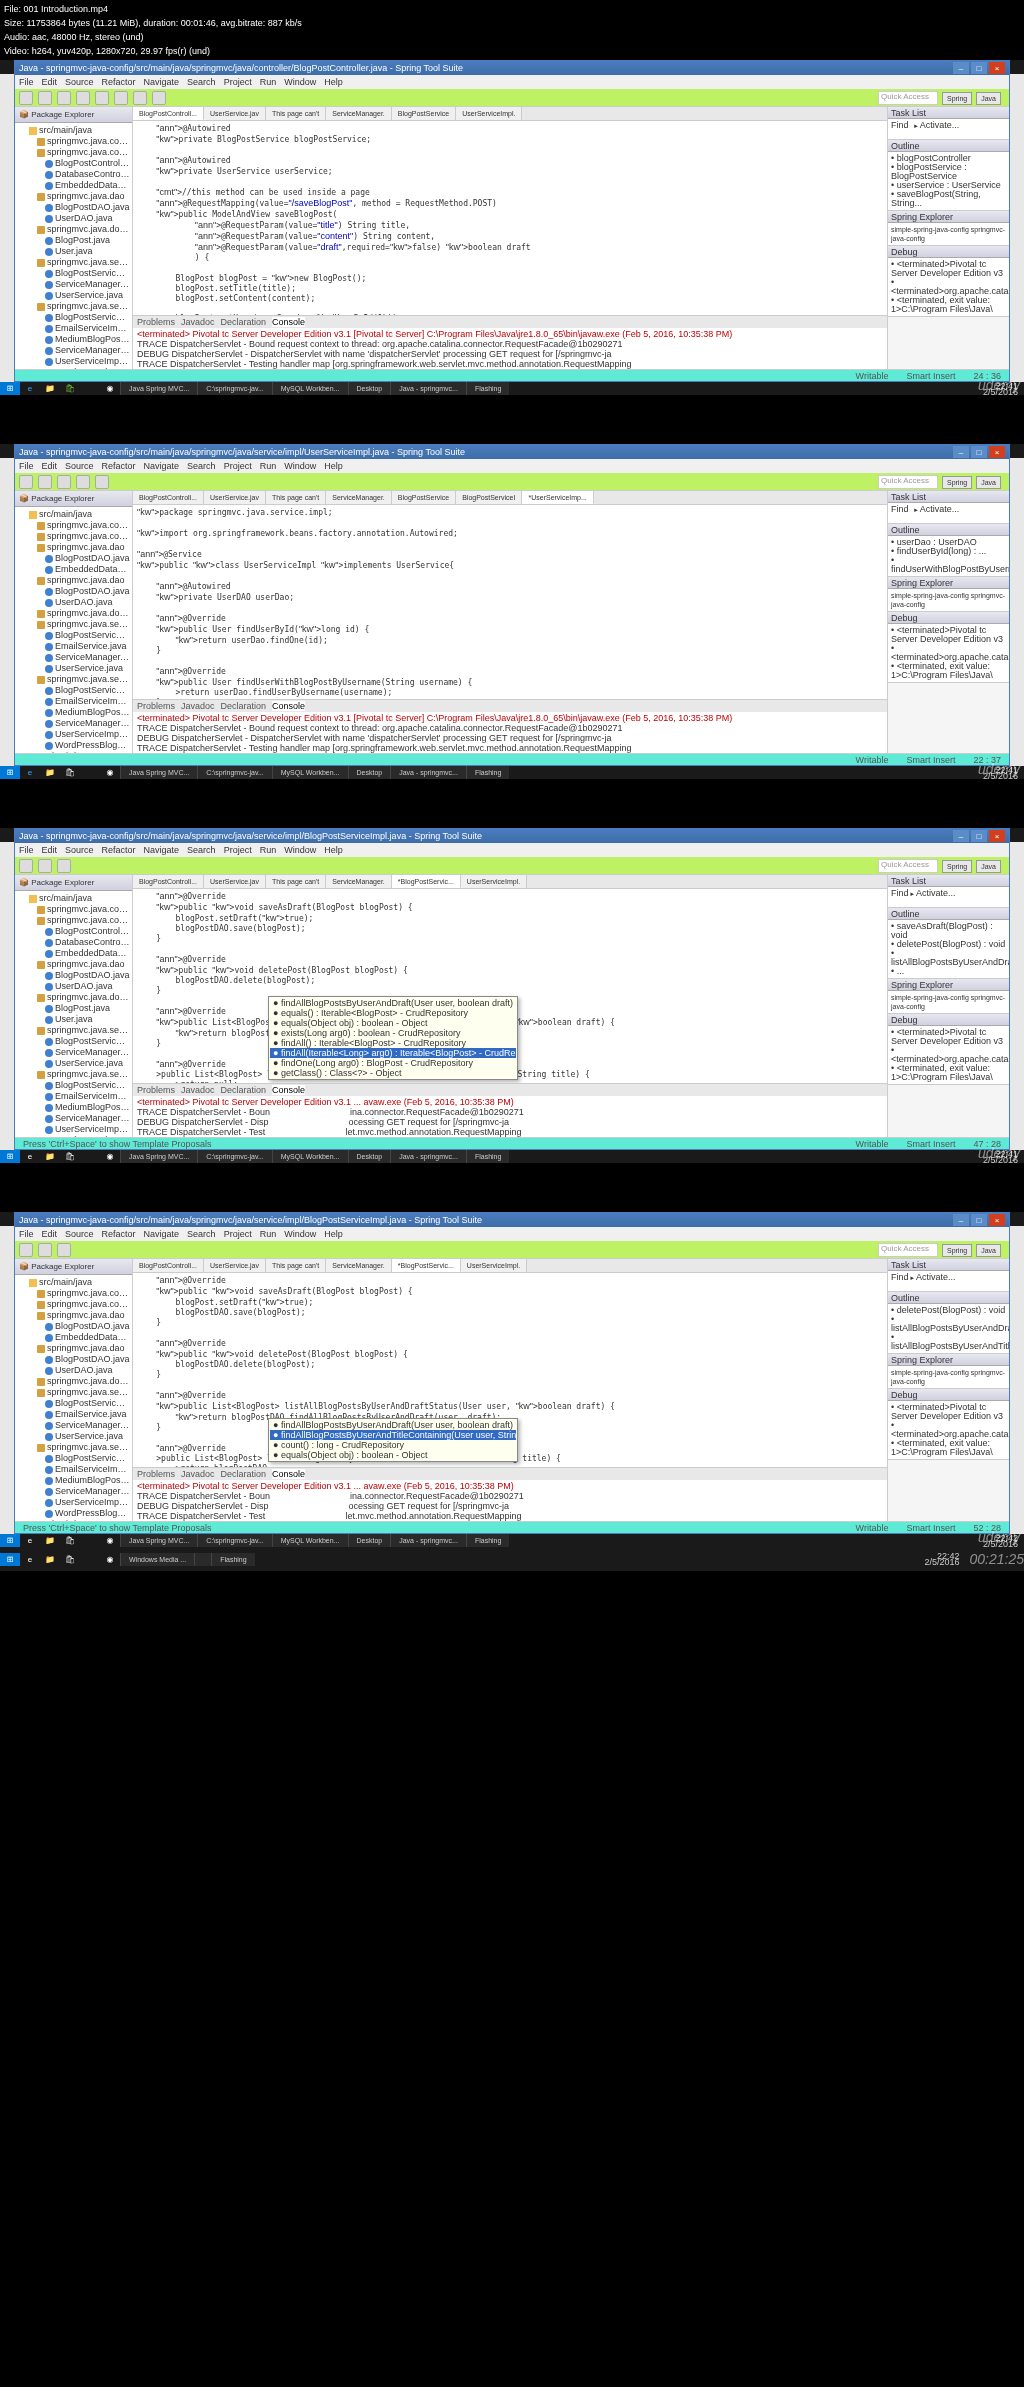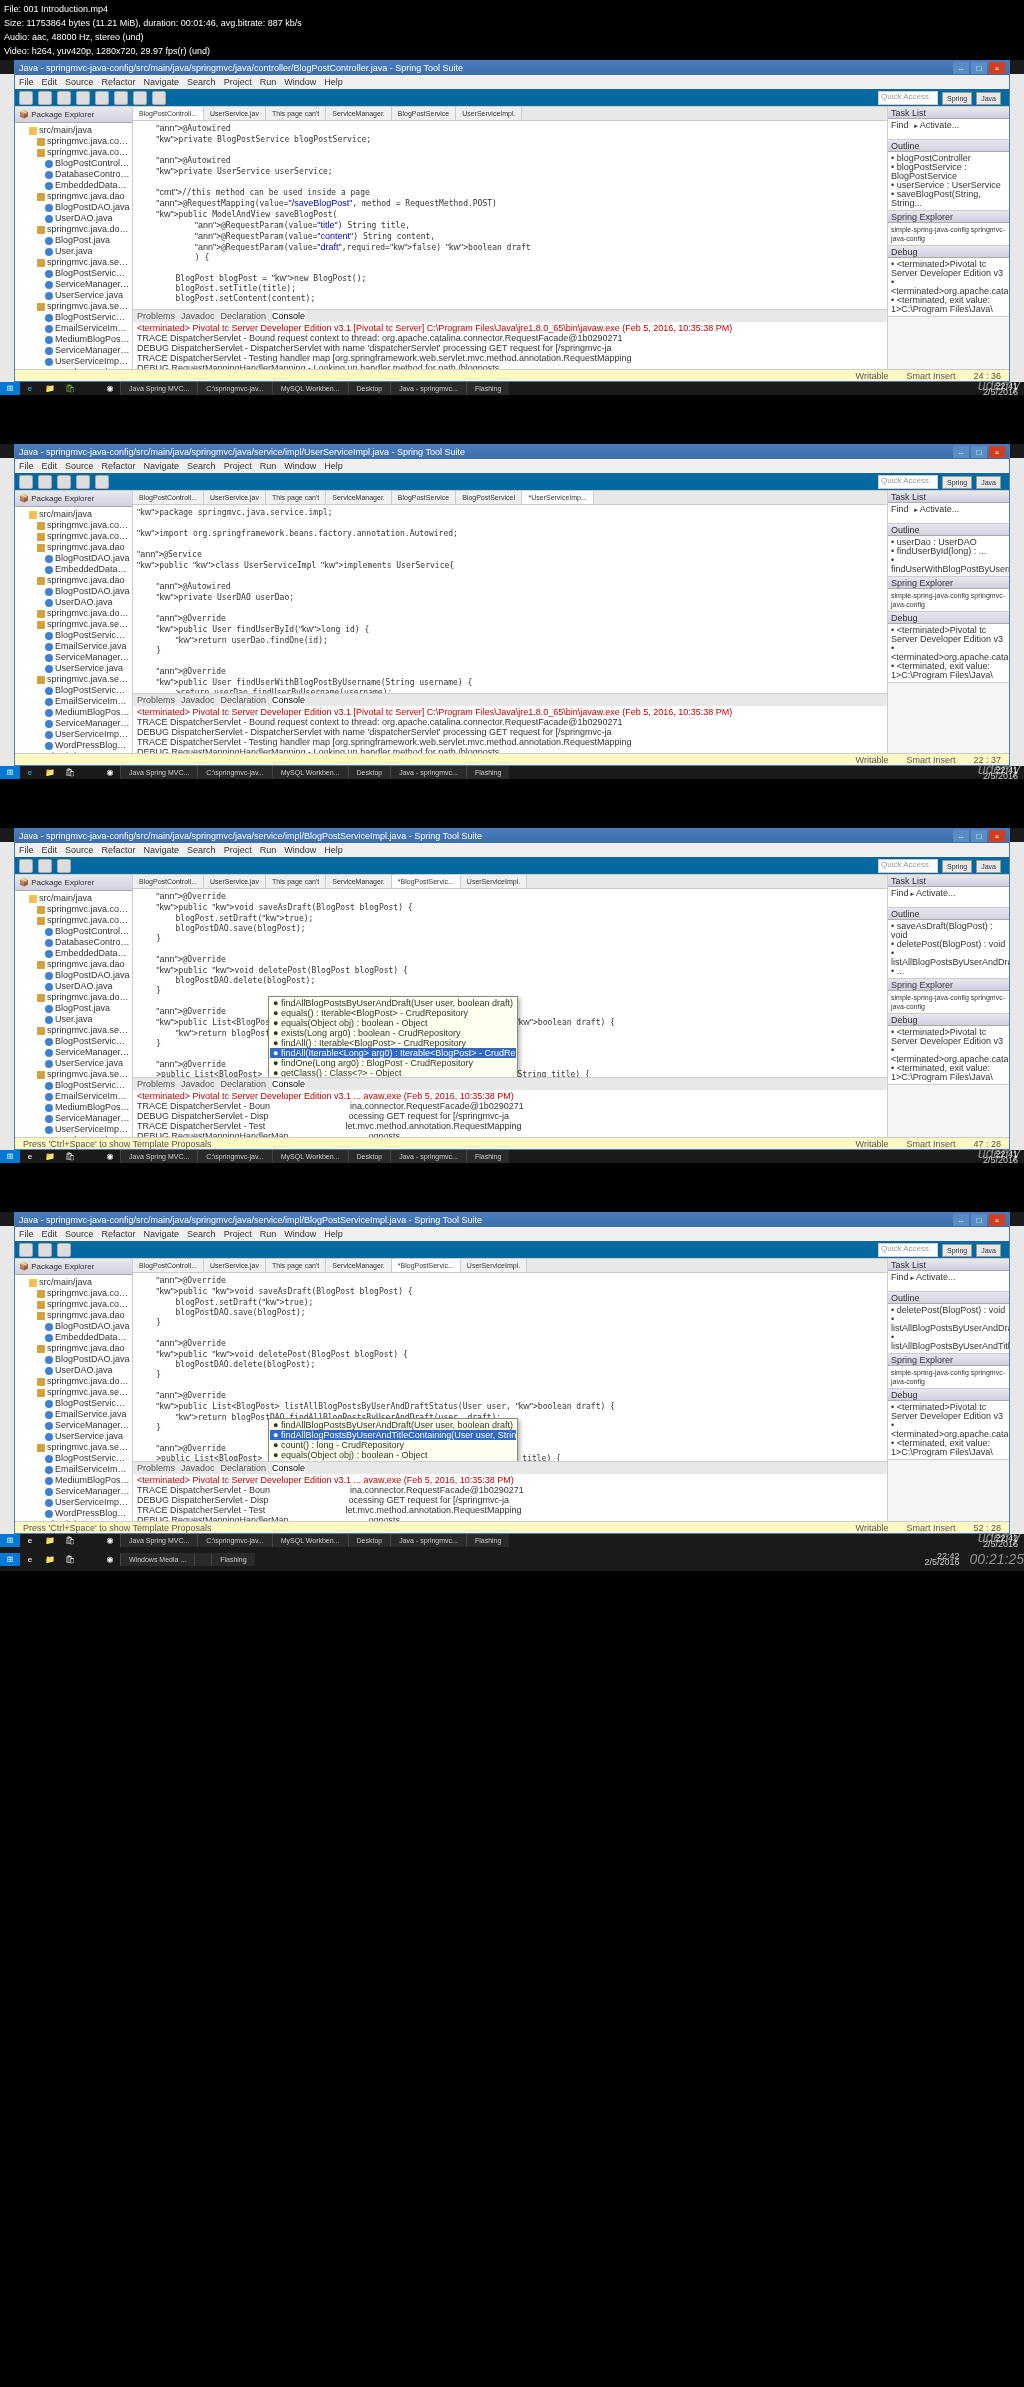--- a/index.html
+++ b/index.html
@@ -6,21 +6,21 @@
 body { background: #000; color: #fff; width: 1024px; }
 .header-text { padding: 2px 4px; font-size: 11px; line-height: 14px; background: #000; color: #fff; }
 .screenshot-block { position: relative; width: 1024px; height: 335px; background: #1a1a1a; margin-bottom: 49px; overflow: hidden; }
 .screenshot-block:last-of-type { margin-bottom: 0; }
 .ide-window { position: absolute; top: 0; left: 14px; right: 14px; bottom: 13px; background: #f0f0f0; border: 1px solid #4a7dbf; display: flex; flex-direction: column; }
 .title-bar { height: 14px; background: linear-gradient(#4a7dbf, #3d6da8); color: #fff; display: flex; align-items: center; justify-content: space-between; padding: 0 4px; font-size: 8px; }
 .title-bar-btns { display: flex; gap: 2px; }
 .title-btn { width: 16px; height: 12px; background: #5a8dc8; font-size: 8px; display: flex; align-items: center; justify-content: center; }
 .title-btn.close { background: #d04020; }
 .menu-bar { height: 14px; background: #f0f0f0; display: flex; align-items: center; padding: 0 4px; gap: 8px; color: #333; font-size: 8px; }
-.toolbar { height: 18px; background: #0369a1; border-bottom: 1px solid #ccc; display: flex; align-items: center; padding: 0 4px; gap: 5px; }
+.toolbar { height: 18px; background: #bef264; border-bottom: 1px solid #ccc; display: flex; align-items: center; padding: 0 4px; gap: 5px; }
 .tbicon { width: 14px; height: 14px; background: #ddd; border: 1px solid #aaa; border-radius: 2px; }
 .quick-access-bar { position: absolute; right: 8px; top: 30px; display: flex; gap: 4px; align-items: center; }
 .quick-access-input { width: 60px; height: 14px; background: #fff; border: 1px solid #ccc; font-size: 8px; padding: 0 2px; color: #999; }
 .persp-btn { padding: 2px 4px; background: #e8e8e8; border: 1px solid #999; font-size: 7px; color: #333; }
 .ide-body { flex: 1; display: flex; overflow: hidden; }
 .left-panel { width: 118px; background: #fff; border-right: 1px solid #ccc; display: flex; flex-direction: column; }
 .panel-header { height: 16px; background: linear-gradient(#e8e8f0, #d0d0e0); border-bottom: 1px solid #aaa; font-size: 8px; padding: 1px 4px; color: #333; display: flex; align-items: center; }
 .tree { flex: 1; overflow: hidden; padding: 2px; color: #333; font-size: 8px; line-height: 11px; }
 .tree-item { white-space: nowrap; overflow: hidden; text-overflow: ellipsis; }
 .tree-item.l2 { padding-left: 12px; }
@@ -32,30 +32,30 @@
 .folder-icon { background: #f0c050; }
 .center-panel { flex: 1; display: flex; flex-direction: column; background: #fff; }
 .editor-tabs { height: 14px; display: flex; background: #e8e8e8; border-bottom: 1px solid #ccc; overflow: hidden; }
 .editor-tab { padding: 1px 6px; font-size: 7px; background: #f0f0f0; border-right: 1px solid #ccc; color: #333; white-space: nowrap; display: flex; align-items: center; }
 .editor-tab.active { background: #fff; border-bottom: 1px solid #fff; }
 .code-area { flex: 1; background: #fff; padding: 2px 4px; font-family: 'Consolas', monospace; font-size: 8px; line-height: 10px; color: #333; overflow: hidden; position: relative; white-space: pre; }
 .str { color: #0000c0; }
 .autocomplete { position: absolute; background: #fffff0; border: 1px solid #888; box-shadow: 2px 2px 4px rgba(0,0,0,0.3); font-size: 7px; line-height: 10px; padding: 1px; max-height: 110px; overflow: hidden; }
 .autocomplete-item { padding: 0 3px; white-space: nowrap; color: #333; }
 .autocomplete-item.sel { background: #316ac5; color: #fff; }
-.bottom-pane { height: 60px; border-top: 1px solid #ccc; background: #fff; display: flex; flex-direction: column; }
+.bottom-pane { height: 54px; border-top: 1px solid #ccc; background: #fff; display: flex; flex-direction: column; }
 .bottom-tabs { height: 12px; display: flex; background: #e8e8e8; gap: 6px; padding: 0 4px; font-size: 7px; color: #555; align-items: center; }
 .bottom-tab.active { background: #fff; color: #000; }
 .console-text { flex: 1; padding: 2px 4px; font-family: monospace; font-size: 7px; line-height: 9px; color: #333; overflow: hidden; white-space: pre-wrap; }
 .console-text .red { color: #c00000; }
 .right-panel { width: 122px; background: #f5f5f5; border-left: 1px solid #ccc; display: flex; flex-direction: column; }
 .right-section { border-bottom: 1px solid #ccc; font-size: 7px; color: #333; }
 .right-section-hdr { height: 12px; background: linear-gradient(#e8e8f0, #d0d0e0); padding: 1px 3px; border-bottom: 1px solid #aaa; }
 .right-section-body { padding: 2px 3px; min-height: 20px; background: #fff; font-size: 7px; line-height: 9px; }
-.status-bar { height: 12px; background: #fef9c3; border-top: 1px solid #ccc; display: flex; align-items: center; justify-content: flex-end; gap: 18px; padding: 0 8px; font-size: 7px; color: #555; }
+.status-bar { height: 12px; background: #5eead4; border-top: 1px solid #ccc; display: flex; align-items: center; justify-content: flex-end; gap: 18px; padding: 0 8px; font-size: 7px; color: #555; }
 .win-taskbar { position: absolute; bottom: 0; left: 0; right: 0; height: 13px; background: #1a1a1a; display: flex; align-items: center; }
 .tb-btn { width: 20px; height: 13px; display: flex; align-items: center; justify-content: center; font-size: 8px; }
 .tb-app { height: 13px; padding: 0 8px; background: #2a2a2a; border-left: 1px solid #444; font-size: 7px; color: #ccc; display: flex; align-items: center; gap: 3px; }
 .tb-clock { margin-left: auto; padding: 0 6px; font-size: 7px; color: #ccc; text-align: right; line-height: 6px; }
 .watermark { position: absolute; right: 4px; bottom: 2px; font-size: 14px; color: rgba(255,255,255,0.5); font-style: italic; }
 .side-vert { position: absolute; left: 0; top: 14px; bottom: 13px; width: 14px; background: #e8e8e8; }
 .side-vert.right { left: auto; right: 0; }
 </style>
 </head>
 <body>

